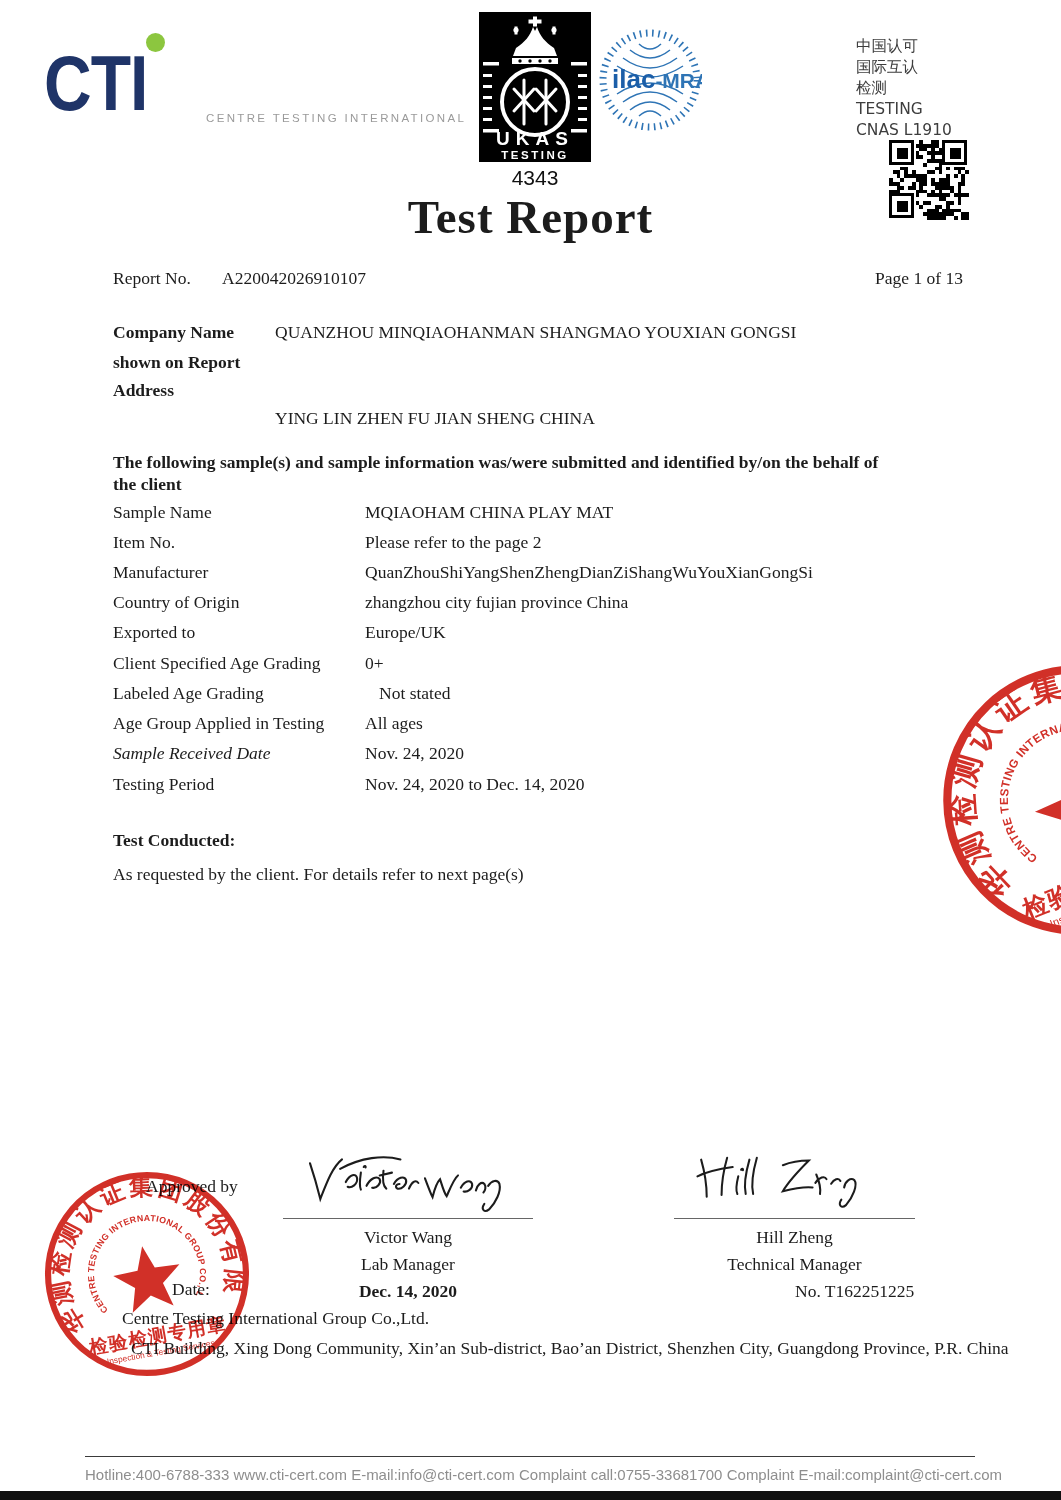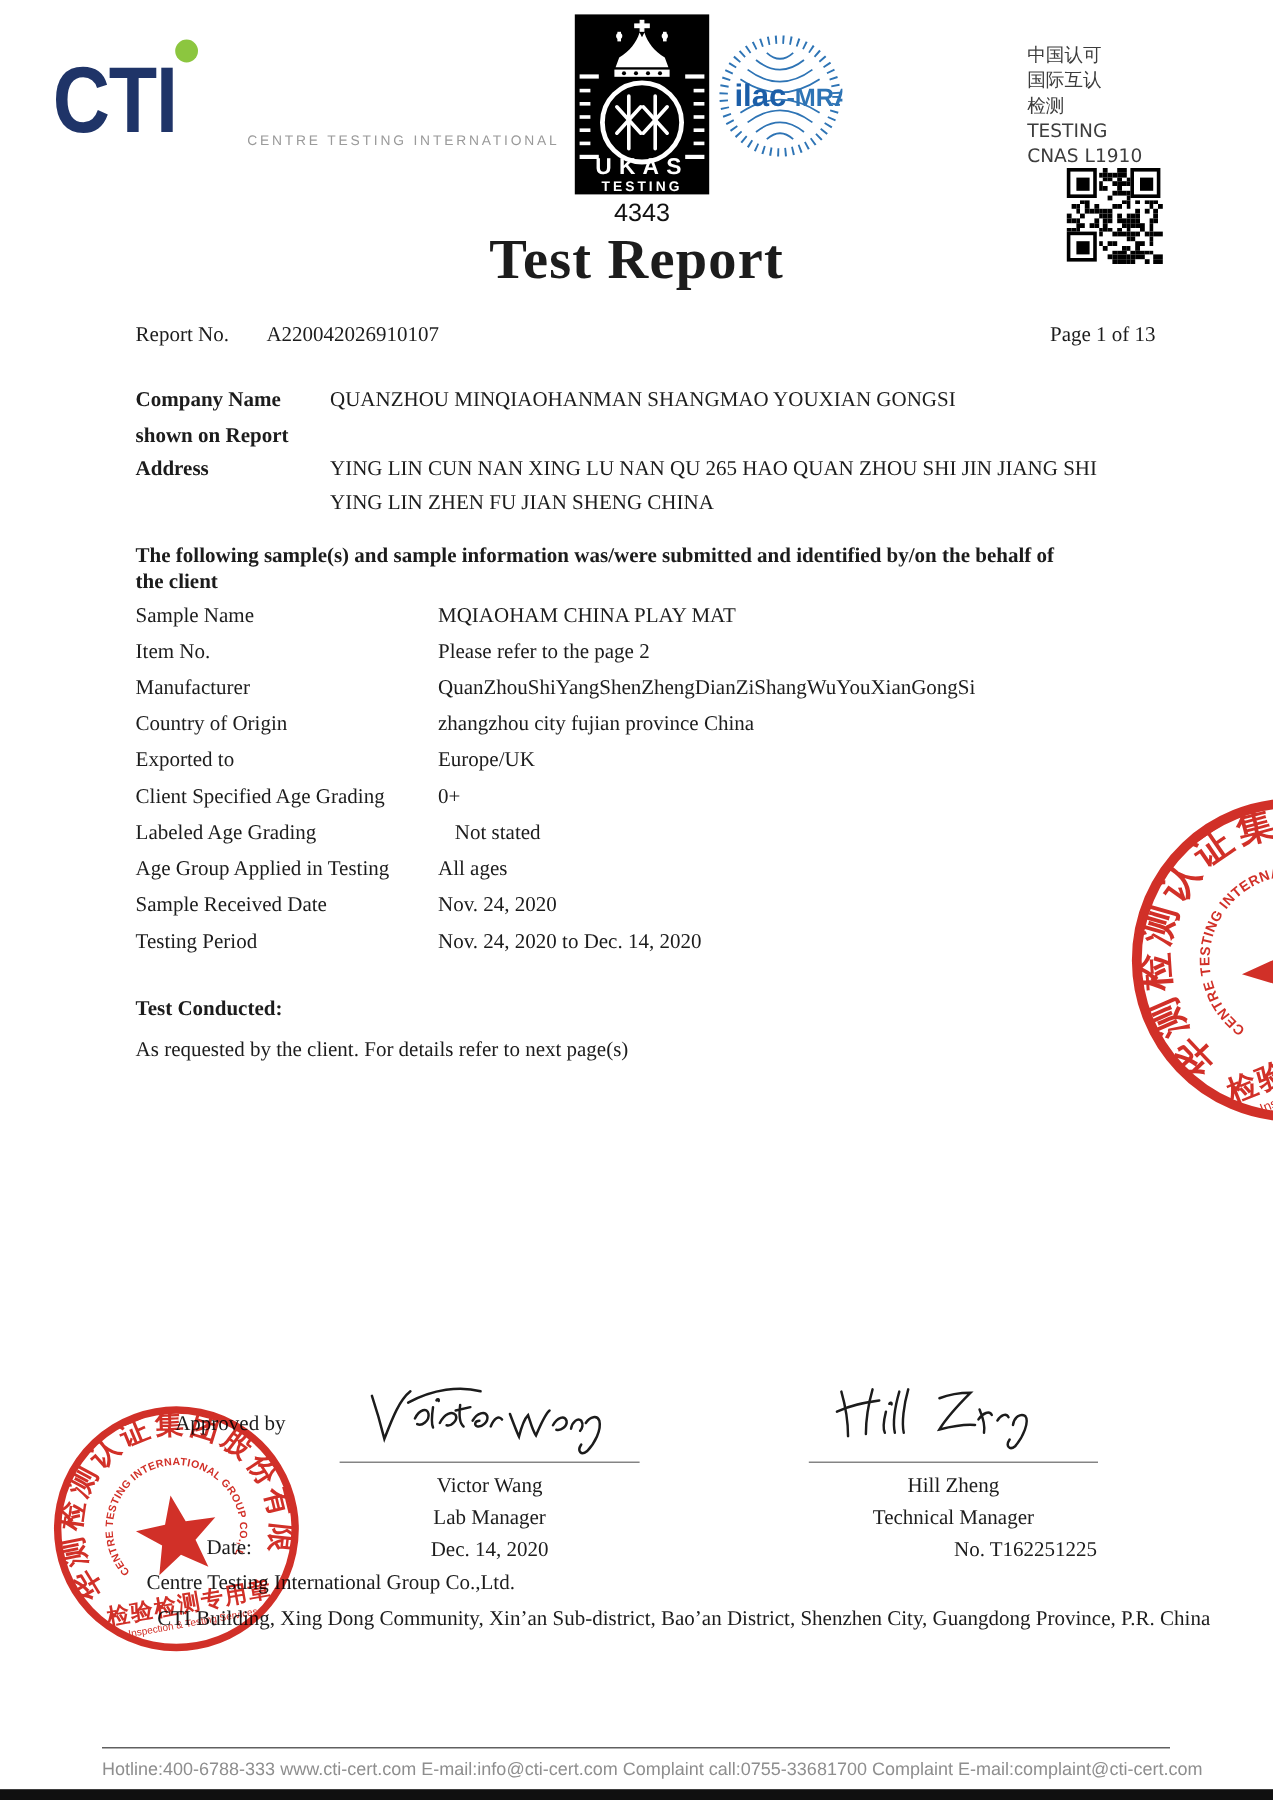--- a/index.html
+++ b/index.html
@@ -277,21 +277,20 @@
 
   <div class="abs title" style="top:190px;left:0;">Test Report</div>
   <div class="abs t" style="left:113px;top:268px;">Report No.</div>
   <div class="abs t" style="left:222px;top:268px;">A220042026910107</div>
   <div class="abs t" style="right:98px;top:268px;">Page 1 of 13</div>
 
   <div class="abs t b" style="left:113px;top:322px;">Company Name</div>
   <div class="abs t" style="left:275px;top:322px;">QUANZHOU MINQIAOHANMAN SHANGMAO YOUXIAN GONGSI</div>
   <div class="abs t b" style="left:113px;top:352px;">shown on Report</div>
   <div class="abs t b" style="left:113px;top:380px;">Address</div>
-  <div class="abs t" style="left:275px;top:380px;">YING LIN CUN NAN XING LU NAN QU 265 HAO QUAN ZHOU SHI JIN JIANG SHI</div>
   <div class="abs t" style="left:275px;top:408px;">YING LIN ZHEN FU JIAN SHENG CHINA</div>
 
   <div class="abs t b" style="left:113px;top:452px;">The following sample(s) and sample information was/were submitted and identified by/on the behalf of</div>
   <div class="abs t b" style="left:113px;top:474px;">the client</div>
 
   <div class="abs t" style="left:113px;top:502px;">Sample Name</div>
   <div class="abs t" style="left:365px;top:502px;">MQIAOHAM CHINA PLAY MAT</div>
   <div class="abs t" style="left:113px;top:532px;">Item No.</div>
   <div class="abs t" style="left:365px;top:532px;">Please refer to the page 2</div>
   <div class="abs t" style="left:113px;top:562px;">Manufacturer</div>
@@ -299,21 +298,21 @@
   <div class="abs t" style="left:113px;top:592px;">Country of Origin</div>
   <div class="abs t" style="left:365px;top:592px;">zhangzhou city fujian province China</div>
   <div class="abs t" style="left:113px;top:622px;">Exported to</div>
   <div class="abs t" style="left:365px;top:622px;">Europe/UK</div>
   <div class="abs t" style="left:113px;top:653px;">Client Specified Age Grading</div>
   <div class="abs t" style="left:365px;top:653px;">0+</div>
   <div class="abs t" style="left:113px;top:683px;">Labeled Age Grading</div>
   <div class="abs t" style="left:379px;top:683px;">Not stated</div>
   <div class="abs t" style="left:113px;top:713px;">Age Group Applied in Testing</div>
   <div class="abs t" style="left:365px;top:713px;">All ages</div>
-  <div class="abs t" style="left:113px;top:743px;">Sample Received Date</div>
+  <div class="abs t" style="left:113px;top:743px;font-style:italic;">Sample Received Date</div>
   <div class="abs t" style="left:365px;top:743px;">Nov. 24, 2020</div>
   <div class="abs t" style="left:113px;top:774px;">Testing Period</div>
   <div class="abs t" style="left:365px;top:774px;">Nov. 24, 2020 to Dec. 14, 2020</div>
 
   <div class="abs t b" style="left:113px;top:830px;">Test Conducted:</div>
   <div class="abs t" style="left:113px;top:864px;">As requested by the client. For details refer to next page(s)</div>
 
   <div class="abs t" style="left:146px;top:1176px;">Approved by</div>
   <div class="abs t" style="left:172px;top:1279px;">Date:</div>
 
@@ -330,21 +329,21 @@
       <path d="M38,20 C60,8 84,5 102,10"></path>
       <path d="M128,30 C131,38 134,46 136,50 C138,42 141,34 144,31 C146,37 148,45 151,49 C155,40 159,30 163,27"></path>
       <path d="M166,40 C170,33 176,31 178,36 C179,41 173,45 169,44"></path>
       <path d="M182,43 C183,37 188,33 191,36 C193,39 192,43 190,45"></path>
       <path d="M195,38 C199,32 205,31 207,36 C209,44 203,56 196,63 C191,67 187,63 191,57"></path>
     </svg>
   </div>
   <div class="abs sigline" style="left:283px;top:1218px;width:250px;"></div>
   <div class="abs t cen" style="left:283px;top:1227px;width:250px;">Victor Wang</div>
   <div class="abs t cen" style="left:283px;top:1254px;width:250px;">Lab Manager</div>
-  <div class="abs t cen" style="left:283px;top:1281px;width:250px;">Dec. 14, 2020</div>
+  <div class="abs t cen" style="left:283px;top:1281px;width:250px;font-weight:bold;">Dec. 14, 2020</div>
 
   <div class="abs" style="left:690px;top:1148px;">
     <svg width="195" height="66" viewBox="0 0 210 70" fill="none" stroke="#1c1c1c" stroke-width="2.2" stroke-linecap="round">
       <path d="M12,12 C16,26 18,40 18,52"></path>
       <path d="M40,10 C36,24 34,38 34,50"></path>
       <path d="M8,30 C20,24 32,22 46,20"></path>
       <path d="M52,30 C50,38 49,45 51,49"></path>
       <path d="M55,23 C55.5,21.5 57.5,21.5 57,23.5"></path>
       <path d="M64,12 C60,26 58,40 60,49"></path>
       <path d="M72,10 C68,24 66,40 68,49"></path>

